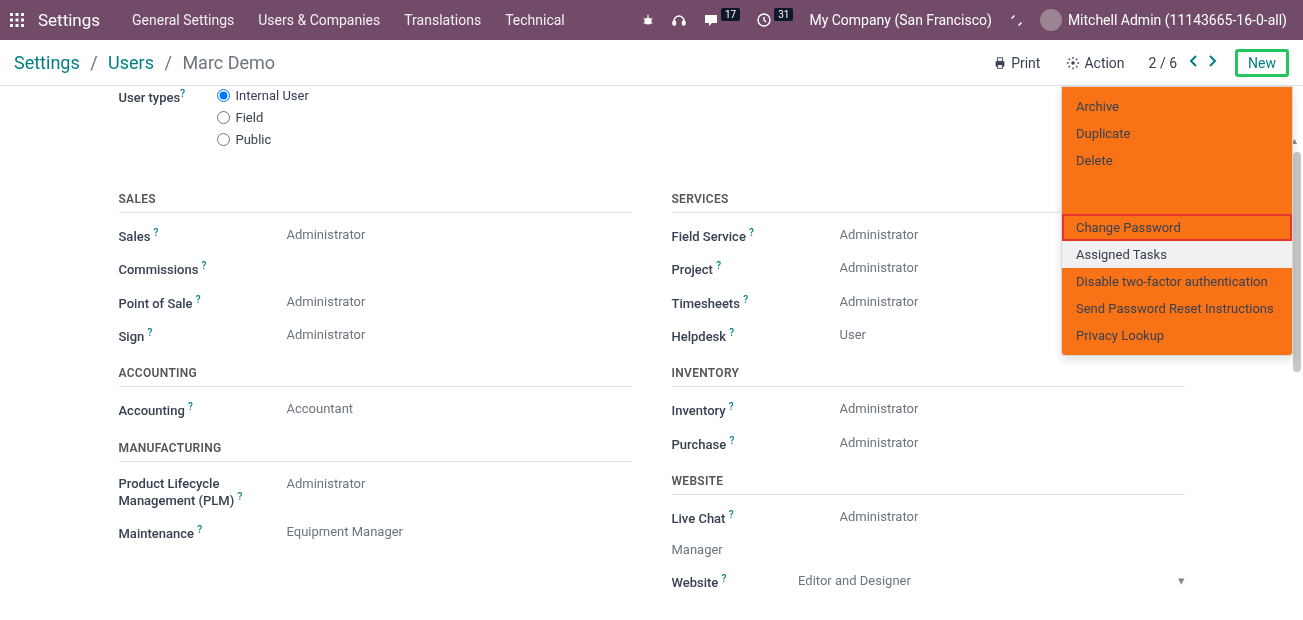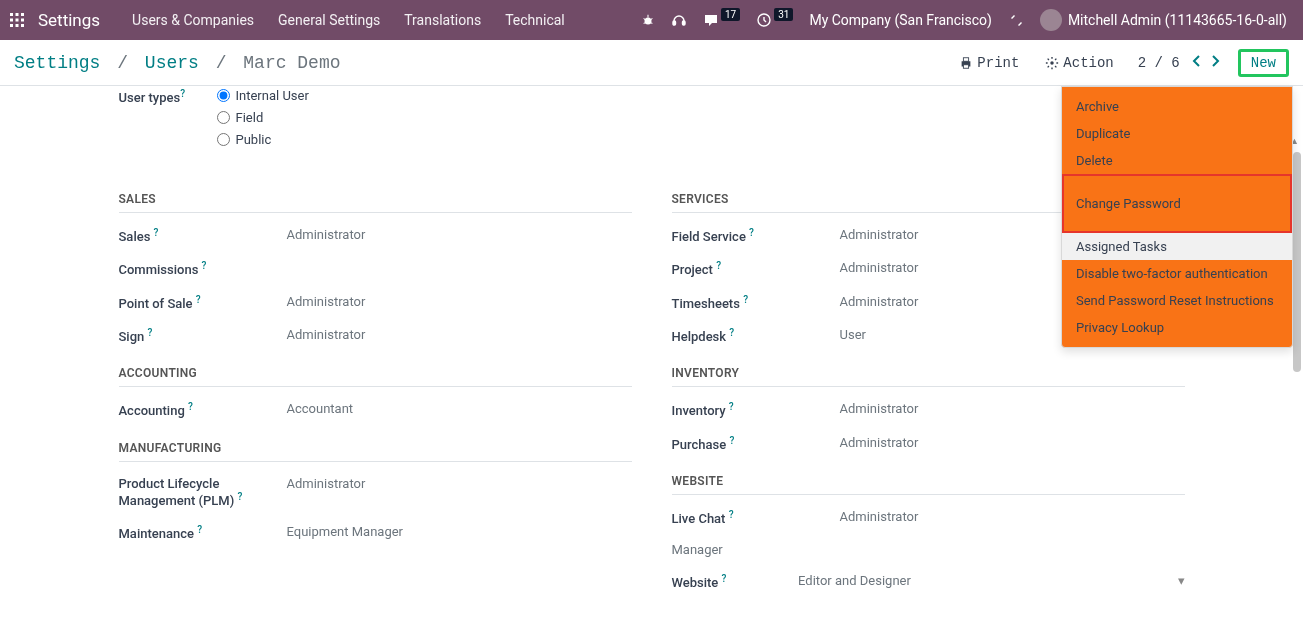--- a/index.html
+++ b/index.html
@@ -7,21 +7,21 @@
 
 .topbar { background: #714B67; color: #fff; height: 40px; display: flex; align-items: center; padding: 0 8px; font-size: 14px; }
 .topbar .apps-icon { width: 18px; height: 18px; display: inline-flex; align-items: center; justify-content: center; margin-right: 12px; cursor: pointer; }
 .topbar .brand { font-size: 17px; font-weight: 400; margin-right: 20px; }
 .topbar .menu-item { padding: 0 12px; cursor: pointer; font-size: 14px; color: #f3f0f3; }
 .topbar .spacer { flex: 1; }
 .topbar .right-item { padding: 0 8px; cursor: pointer; display: inline-flex; align-items: center; position: relative; }
 .badge { background: #0f172a; color: #fff; font-size: 10px; border-radius: 2px; padding: 1px 4px; margin-left: 2px; position: relative; top: -6px; }
 .avatar { width: 22px; height: 22px; border-radius: 50%; background: #9b8593; display: inline-block; margin-right: 6px; }
 
-.subbar { height: 46px; border-bottom: 1px solid #dee2e6; display: flex; align-items: center; padding: 0 14px; font-family: Liberation Mono, monospace; }
+.subbar { height: 46px; border-bottom: 1px solid #dee2e6; display: flex; align-items: center; padding: 0 14px; }
 .breadcrumb { font-size: 18px; color: #6c757d; }
 .breadcrumb a { color: #017E84; text-decoration: none; }
 .breadcrumb .sep { margin: 0 6px; color: #6c757d; }
 .subbar .spacer { flex: 1; }
 .subbar .btn { padding: 4px 8px; cursor: pointer; font-size: 14px; color: #374151; display: inline-flex; align-items: center; }
 .subbar .btn svg, .subbar .btn .gear { margin-right: 4px; }
 .pager { display: inline-flex; align-items: center; margin: 0 8px; }
 .pager .count { margin: 0 8px; font-size: 14px; }
 .pager .arrow { cursor: pointer; color: #017E84; padding: 0 4px; }
 .new-btn { border: 3px solid #22c55e; color: #017E84; padding: 3px 10px; border-radius: 3px; cursor: pointer; font-size: 14px; margin-left: 6px; }
@@ -44,21 +44,21 @@
 .field-row { display: flex; margin-bottom: 14px; align-items: flex-start; }
 .field-label { width: 168px; font-weight: 500; font-size: 13px; padding-top: 2px; }
 .field-label .help { color: #017E84; font-size: 10px; vertical-align: super; cursor: pointer; }
 .field-value { color: #6c757d; font-size: 13px; padding-top: 2px; }
 .field-value.select { display: flex; align-items: center; width: 100%; }
 .field-value.select .caret { margin-left: auto; color: #888; }
 
 .action-menu { position: absolute; top: 0; right: 10px; width: 232px; background: #f97316; border: 1px solid #d8d8d8; box-shadow: 0 4px 10px rgba(0,0,0,0.12); border-radius: 0 0 4px 4px; z-index: 10; padding: 6px 0; }
 .action-menu .item { padding: 6px 14px; font-size: 13px; cursor: pointer; color: #374151; }
 .action-menu .item.hover { background: #f1f1f1; }
-.action-menu .item.highlight { border: 2px solid #e6352b; padding: 20px 12px; }
+.action-menu .item.highlight { border: 2px solid #e6352b; padding: 4px 12px; margin-top: 40px; }
 
 .scrollbar { position: absolute; right: 0; top: 46px; width: 16px; bottom: 0; }
 .scroll-track { position: absolute; right: 2px; top: 20px; width: 8px; height: 220px; background: #c7c7c7; border-radius: 4px; }
 .scroll-up { position: absolute; top: 4px; right: 4px; font-size: 9px; color: #888; }
 </style>
 </head>
 <body>
 
 <div class="topbar">
   <span class="apps-icon">
@@ -70,22 +70,22 @@
           <rect x="1" y="6.5" width="3" height="3"></rect>
           <rect x="6.5" y="6.5" width="3" height="3"></rect>
           <rect x="12" y="6.5" width="3" height="3"></rect>
           <rect x="1" y="12" width="3" height="3"></rect>
           <rect x="6.5" y="12" width="3" height="3"></rect>
           <rect x="12" y="12" width="3" height="3"></rect>
         </g>
       </svg>
   </span>
   <span class="brand">Settings</span>
+  <span class="menu-item">General Settings</span>
   <span class="menu-item">Users &amp; Companies</span>
-  <span class="menu-item">General Settings</span>
   <span class="menu-item">Translations</span>
   <span class="menu-item">Technical</span>
   <span class="spacer"></span>
   <span class="right-item">
     <svg width="14" height="14" viewBox="0 0 16 16" fill="#fff">
         <circle cx="8" cy="9" r="4"></circle>
         <path d="M8 2v3M3 6l2 2M13 6l-2 2M3 12l2-1M13 12l-2-1" stroke="#fff" stroke-width="1.2"></path>
       </svg>
   </span>
   <span class="right-item">

